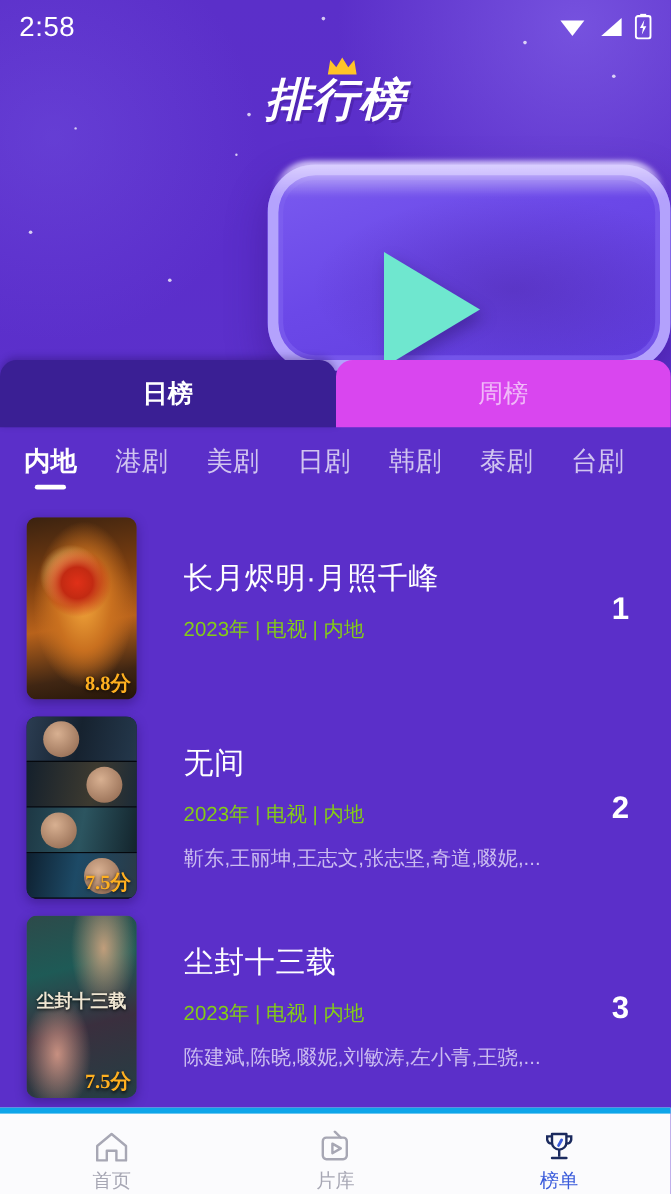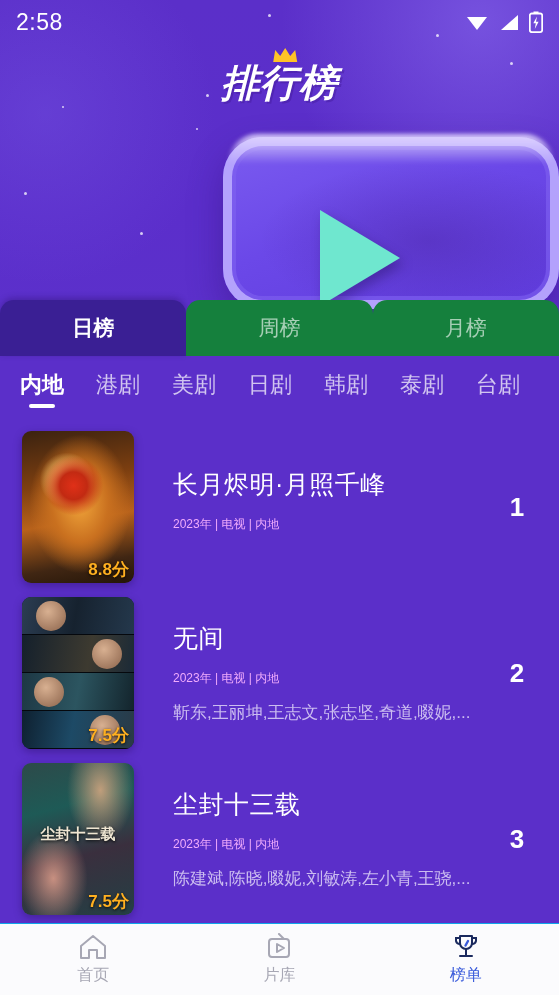--- a/index.html
+++ b/index.html
@@ -77,21 +77,21 @@
     display:flex; z-index:7;
   }
   .ptab {
     flex:1; display:flex; align-items:center; justify-content:center;
     border-radius:14px 14px 0 0; font-size:21px; height:56px;
   }
   .ptab.active {
     background:#3a1f94; color:#ffffff; font-weight:bold;
     box-shadow:0 -2px 6px rgba(25,5,80,.30);
   }
-  .ptab.inactive { background:#15803d; color:rgba(255,255,255,.62); }
+  .ptab.inactive { background:#d946ef; color:rgba(255,255,255,.62); }
 
   
   .cat-bar {
     position:absolute; left:0; top:356px; width:559px; height:64px;
     display:flex; align-items:center; gap:32px;
     padding:0 20px; overflow:hidden; z-index:4;
   }
   .cat {
     position:relative; font-size:22px; color:rgba(255,255,255,.72);
     white-space:nowrap; padding-bottom:7px;
@@ -100,23 +100,24 @@
   .cat.active::after {
     content:""; position:absolute; left:50%; transform:translateX(-50%);
     bottom:-1px; width:26px; height:4px; background:#fff; border-radius:2px;
   }
 
   
   .list { position:absolute; left:0; top:424px; width:559px; height:499px; overflow:hidden; }
   .row { display:flex; align-items:center; height:166px; padding:0 18px 0 22px; }
 
   .poster {
-    position:relative; width:112px; height:152px; border-radius:9px;
+    position:relative; width:92px; height:152px; border-radius:9px;
     overflow:hidden; flex:none;
     box-shadow:0 3px 9px rgba(25,5,70,.35);
+    font-family:Liberation Serif, serif;
   }
   .poster .art { position:absolute; inset:0; }
   .score {
     position:absolute; right:5px; bottom:2px;
     color:#ffb020; font-size:17px; font-weight:bold;
     text-shadow:0 1px 3px rgba(0,0,0,.85);
   }
   
   .art-1 {
     background:
@@ -145,33 +146,33 @@
       linear-gradient(165deg,#2d4a4a 0%, #1e5a56 30%, #3a2f3e 60%, #243f44 100%);
   }
   .art-3 .t3 {
     position:absolute; left:8px; top:62px; right:8px; text-align:center;
     color:#efe6d2; font-size:15px; font-weight:bold;
     text-shadow:0 1px 3px rgba(0,0,0,.9);
   }
 
   .info { flex:1; padding-left:39px; min-width:0; }
   .title { color:#fff; font-size:25px; font-weight:500; letter-spacing:.5px; margin-bottom:15px; }
-  .meta  { color:#f0abfc; font-size:12px; margin-bottom:14px; }
+  .meta  { color:#84cc16; font-size:17px; margin-bottom:14px; }
   .cast  {
     color:#cbbcf0; font-size:17px;
     white-space:nowrap; overflow:hidden; text-overflow:ellipsis;
     max-width:322px;
   }
   .rank { width:48px; text-align:center; color:#fff; font-size:26px; font-weight:bold; flex:none; }
 
   
   .bottomnav {
     position:absolute; left:0; bottom:0; width:559px; height:72px;
-    background:#fbfbfd; display:flex; align-items:center;
-    border-top:1px solid #0ea5e9; z-index:9;
+    background:#fbfbfd; display:flex; align-items:flex-end;
+    border-top:5px solid #0ea5e9; z-index:9;
   }
   .navitem {
     flex:1; display:flex; flex-direction:column; align-items:center; gap:4px;
   }
   .navlabel { font-size:16px; color:#a7a7b4; }
   .navitem.active .navlabel { color:#3a5bdb; }
 </style>
 </head>
 <body>
 
@@ -212,21 +213,20 @@
     <svg class="crown" width="26" height="16" viewBox="0 0 26 16">
       <polygon points="1,15 3,3 8,9 13,1 18,9 23,3 25,15" fill="#ffc427"></polygon>
     </svg>
     <span>排行榜</span>
   </div>
 </div>
 
 <div class="period-tabs">
   <div class="ptab active">日榜</div>
   <div class="ptab inactive">周榜</div>
-  <div class="ptab inactive">月榜</div>
 </div>
 
 <div class="cat-bar">
   <div class="cat active">内地</div>
   <div class="cat">港剧</div>
   <div class="cat">美剧</div>
   <div class="cat">日剧</div>
   <div class="cat">韩剧</div>
   <div class="cat">泰剧</div>
   <div class="cat">台剧</div>

